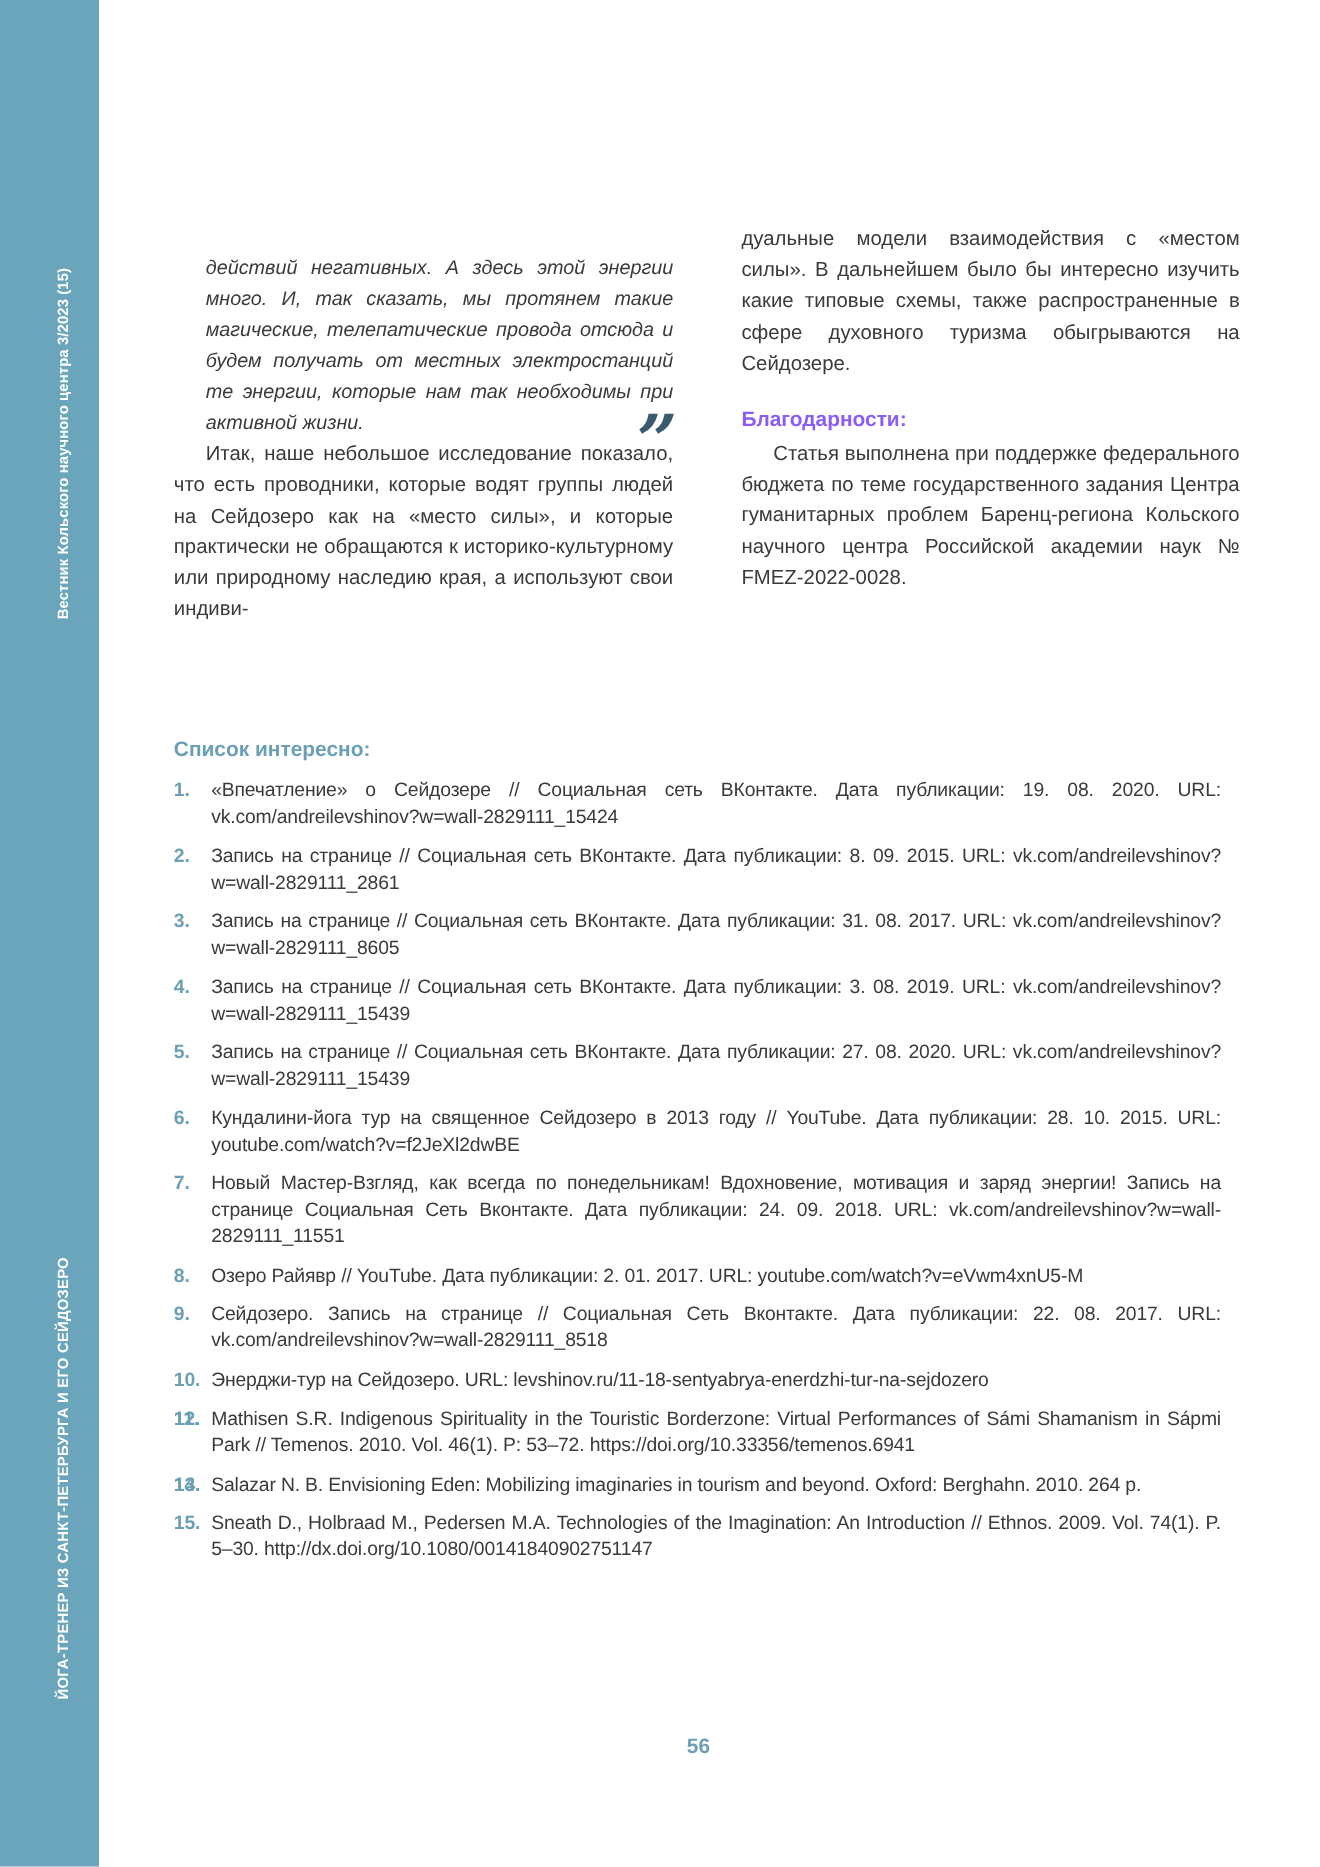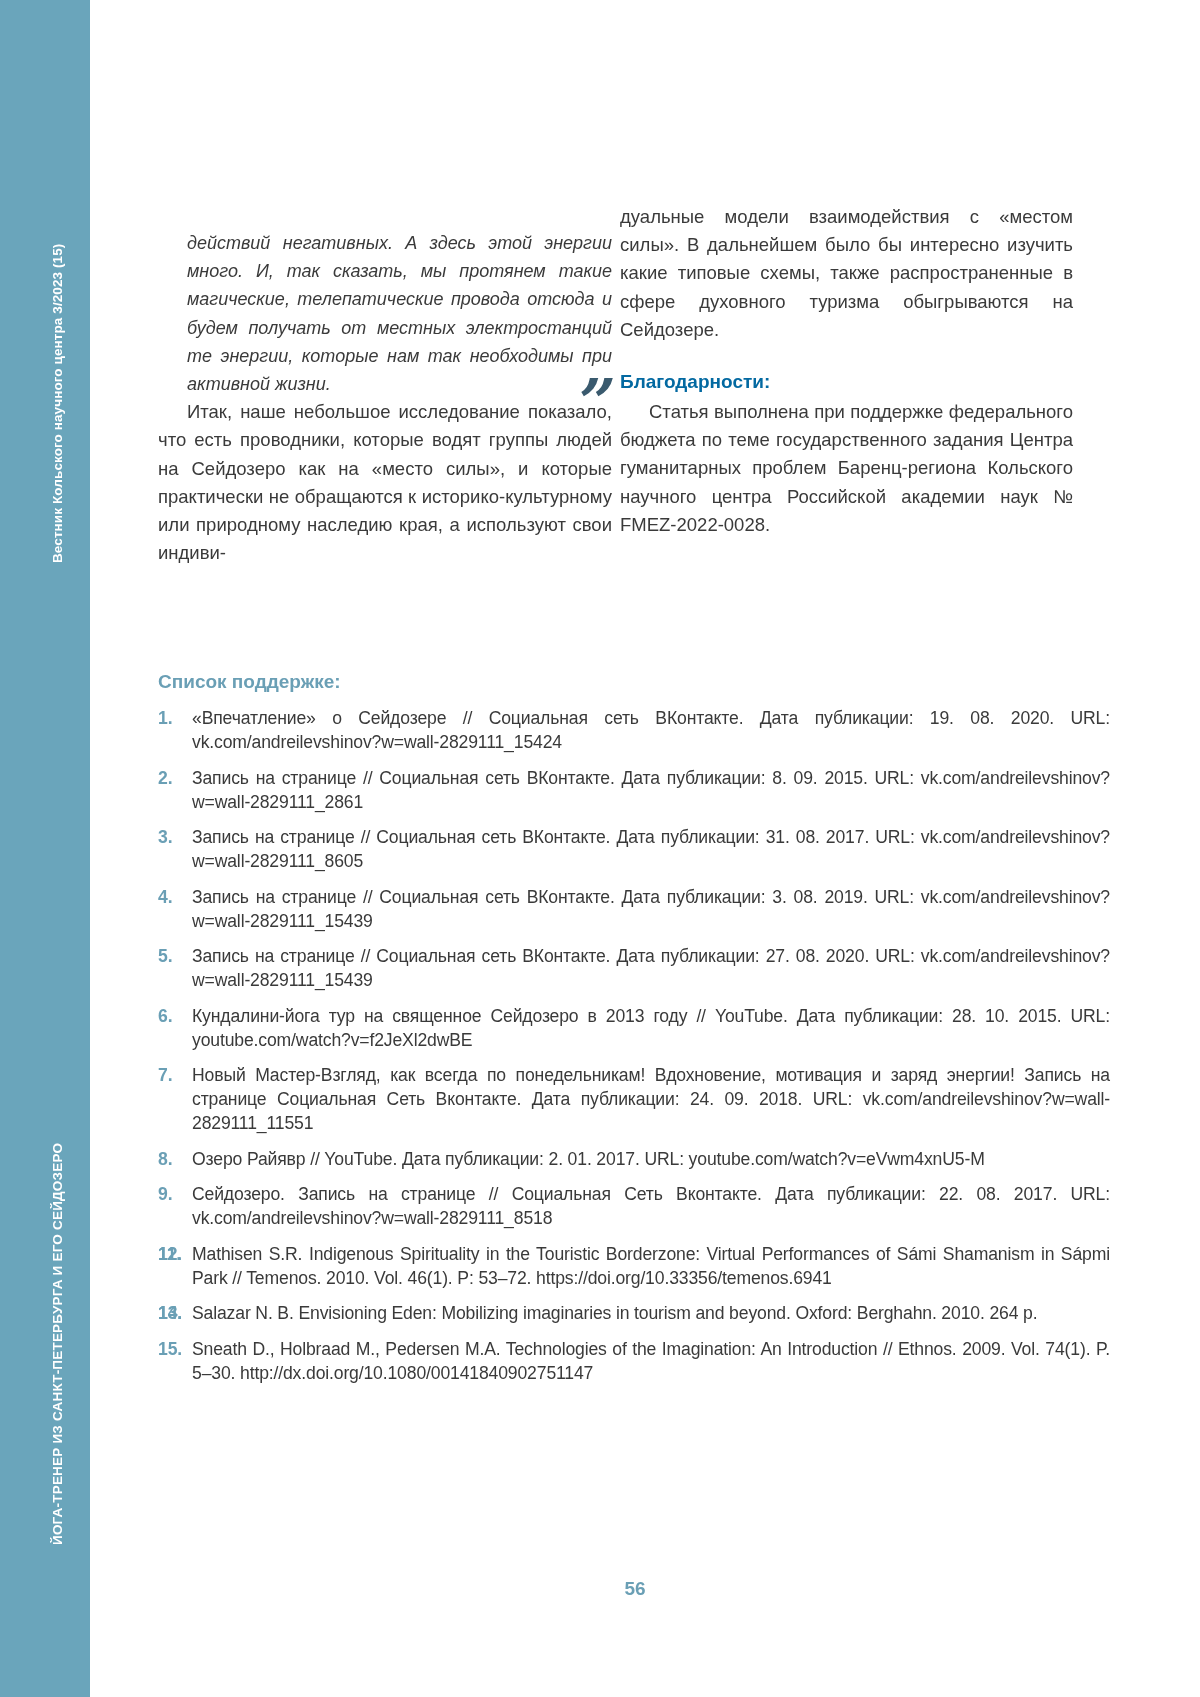--- a/index.html
+++ b/index.html
@@ -49,21 +49,21 @@
     font-size: 18.5px;
     line-height: 28.2px;
     color: #3a3a3a;
   }
   .col-left {
     left: 158px;
     top: 203px;
     width: 454px;
   }
   .col-right {
-    left: 620px;
+    left: 674px;
     top: 203px;
     width: 453px;
   }
   .quote {
     font-style: italic;
     padding-left: 29px;
     text-align: justify;
     text-align-last: left;
     font-size: 18px;
     position: relative;
@@ -84,21 +84,21 @@
     text-align: justify;
     text-indent: 29px;
     margin: 0;
   }
   .para.first-left {
   }
   .para.no-indent {
     text-indent: 0;
   }
   .section-heading {
-    color: #0369a1;
+    color: #8b5cf6;
     font-weight: bold;
     font-size: 19px;
     margin: 24px 0 2px 0;
     line-height: 28px;
   }
   .refs {
     position: absolute;
     left: 158px;
     top: 668px;
     width: 952px;
@@ -160,31 +160,32 @@
   <p class="para first-left">Итак, наше небольшое исследование показало, что есть проводники, которые водят группы людей на Сейдозеро как на «место силы», и которые практически не обращаются к историко-культурному или природному наследию края, а используют свои индиви-</p>
 </div>
 
 <div class="col col-right">
   <p class="para no-indent">дуальные модели взаимодействия с «местом силы». В дальнейшем было бы интересно изучить какие типовые схемы, также распространенные в сфере духовного туризма обыгрываются на Сейдозере.</p>
   <div class="section-heading">Благодарности:</div>
   <p class="para">Статья выполнена при поддержке федерального бюджета по теме государственного задания Центра гуманитарных проблем Баренц-региона Кольского научного центра Российской академии наук № FMEZ-2022-0028.</p>
 </div>
 
 <div class="refs">
-  <div class="refs-heading">Список поддержке:</div>
+  <div class="refs-heading">Список интересно:</div>
   <ol class="ref-list">
     <li class="ref-item"><span class="ref-num">1.</span><span>«Впечатление» о Сейдозере // Социальная сеть ВКонтакте. Дата публикации: 19. 08. 2020. URL: vk.com/andreilevshinov?w=wall-2829111_15424</span></li>
     <li class="ref-item"><span class="ref-num">2.</span><span>Запись на странице // Социальная сеть ВКонтакте. Дата публикации: 8. 09. 2015. URL: vk.com/andreilevshinov?w=wall-2829111_2861</span></li>
     <li class="ref-item"><span class="ref-num">3.</span><span>Запись на странице // Социальная сеть ВКонтакте. Дата публикации: 31. 08. 2017. URL: vk.com/andreilevshinov?w=wall-2829111_8605</span></li>
     <li class="ref-item"><span class="ref-num">4.</span><span>Запись на странице // Социальная сеть ВКонтакте. Дата публикации:  3. 08. 2019. URL: vk.com/andreilevshinov?w=wall-2829111_15439</span></li>
     <li class="ref-item"><span class="ref-num">5.</span><span>Запись на странице // Социальная сеть ВКонтакте. Дата публикации: 27. 08. 2020. URL: vk.com/andreilevshinov?w=wall-2829111_15439</span></li>
     <li class="ref-item"><span class="ref-num">6.</span><span>Кундалини-йога тур на священное Сейдозеро в 2013 году // YouTube. Дата публикации: 28. 10. 2015. URL: youtube.com/watch?v=f2JeXl2dwBE</span></li>
     <li class="ref-item"><span class="ref-num">7.</span><span>Новый Мастер-Взгляд, как всегда по понедельникам! Вдохновение, мотивация и заряд энергии! Запись на странице Социальная Сеть Вконтакте.  Дата публикации: 24. 09. 2018. URL:  vk.com/andreilevshinov?w=wall-2829111_11551</span></li>
     <li class="ref-item"><span class="ref-num">8.</span><span>Озеро Райявр // YouTube. Дата публикации: 2. 01. 2017. URL: youtube.com/watch?v=eVwm4xnU5-M</span></li>
     <li class="ref-item"><span class="ref-num">9.</span><span>Сейдозеро. Запись на странице // Социальная Сеть Вконтакте. Дата публикации: 22. 08. 2017. URL: vk.com/andreilevshinov?w=wall-2829111_8518</span></li>
+    <li class="ref-item"><span class="ref-num">10.</span><span>Энерджи-тур на Сейдозеро. URL: levshinov.ru/11-18-sentyabrya-enerdzhi-tur-na-sejdozero</span></li>
     <li class="ref-item"><span class="ref-num">11.</span></li>
     <li class="ref-item"><span class="ref-num">12.</span><span>Mathisen S.R. Indigenous Spirituality in the Touristic Borderzone: Virtual Performances of Sámi Shamanism in Sápmi Park // Temenos. 2010. Vol. 46(1). P: 53–72. https://doi.org/10.33356/temenos.6941</span></li>
     <li class="ref-item"><span class="ref-num">13.</span></li>
     <li class="ref-item"><span class="ref-num">14.</span><span>Salazar N. B. Envisioning Eden: Mobilizing imaginaries in tourism and beyond. Oxford: Berghahn. 2010. 264 p.</span></li>
     <li class="ref-item"><span class="ref-num">15.</span><span>Sneath D., Holbraad M., Pedersen M.A. Technologies of the Imagination: An Introduction // Ethnos. 2009. Vol. 74(1). P. 5–30. http://dx.doi.org/10.1080/00141840902751147</span></li>
   </ol>
 </div>
 
 <div class="page-number">56</div>
 

